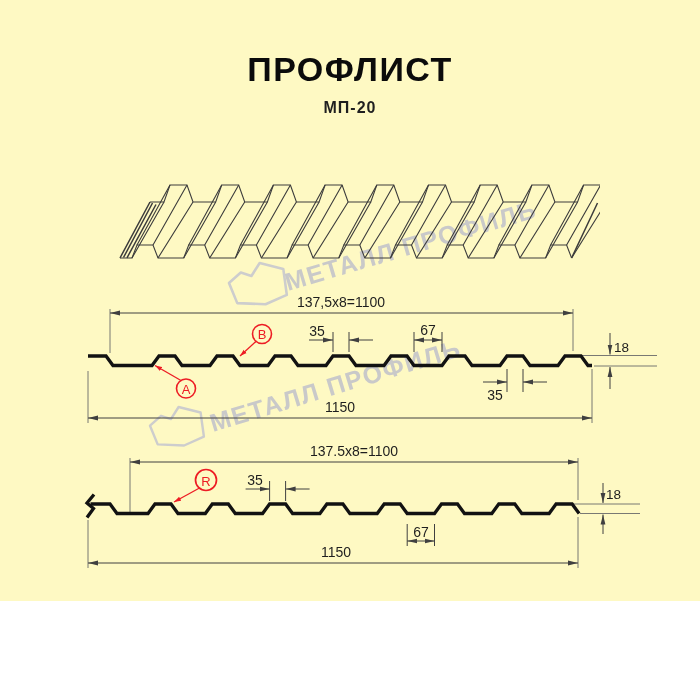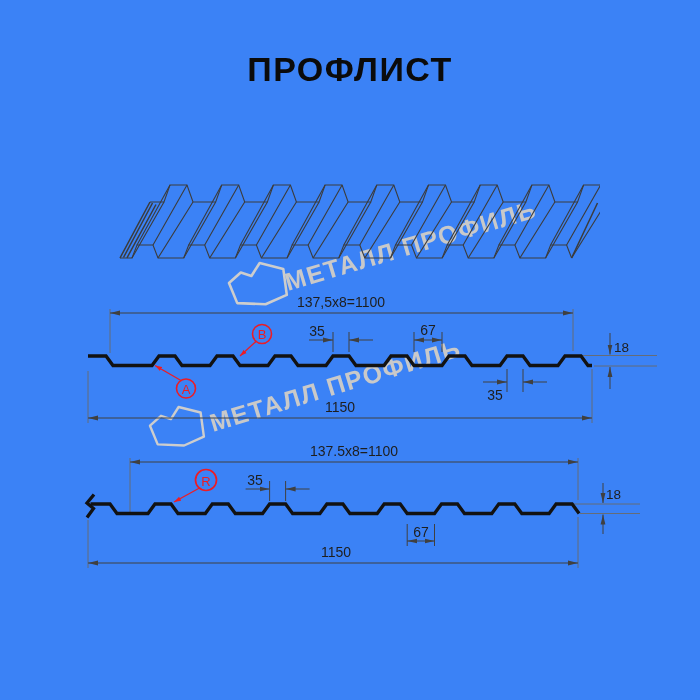--- a/index.html
+++ b/index.html
@@ -1,16 +1,16 @@
 <!DOCTYPE html>
 <html><head>
 <meta charset="utf-8">
 <style>
   html,body{margin:0;padding:0;background:#ffffff;}
-  .page{position:relative;width:700px;height:700px;background:#3b82f6;overflow:hidden;
+  .page{position:relative;width:700px;height:601px;background:#fef9c3;overflow:hidden;
         font-family:"Liberation Sans","DejaVu Sans",sans-serif;}
   .title{position:absolute;top:50px;left:0;width:700px;text-align:center;
          font-size:34px;font-weight:700;letter-spacing:1.5px;color:#0b0b0b;}
   .subtitle{position:absolute;top:99px;left:0;width:700px;text-align:center;
          font-size:16px;font-weight:700;letter-spacing:1px;color:#1f1f1f;}
   .footer{position:absolute;top:648px;left:0;width:700px;text-align:center;
          font-size:16px;font-weight:700;letter-spacing:.4px;color:#2e2e2e;}
   svg{position:absolute;top:0;left:0;}
   svg text{font-family:"Liberation Sans","DejaVu Sans",sans-serif;fill:#1e1e1e;}
   .dimtxt{font-size:14px;}
@@ -24,20 +24,21 @@
   .redtxt{fill:#ed1c24;font-size:13px;font-weight:400;}
   .wmtxt{fill:#c9c9c9;font-size:25px;font-weight:700;letter-spacing:1.5px;}
   .wmlogo{stroke:#cdcdcd;stroke-width:2.2;fill:none;stroke-linejoin:round;}
 </style>
 </head>
 <body>
 
 <div class="page">
 
   <div class="title">ПРОФЛИСТ</div>
+  <div class="subtitle">МП-20</div>
 
   <svg width="700" height="700" viewBox="0 0 700 700">
     <defs>
       <marker id="arrB" viewBox="0 0 10 6" refX="10" refY="3" markerWidth="10" markerHeight="6" orient="auto-start-reverse" markerUnits="userSpaceOnUse">
         <path d="M0,0.6 L10,3 L0,5.4 Z" fill="#404040"></path>
       </marker>
       <marker id="arrR" viewBox="0 0 7 5.5" refX="7" refY="2.75" markerWidth="7" markerHeight="5.5" orient="auto-start-reverse" markerUnits="userSpaceOnUse">
         <path d="M0,0.5 L7,2.75 L0,5 Z" fill="#ed1c24"></path>
       </marker>
       <clipPath id="clip3d">

